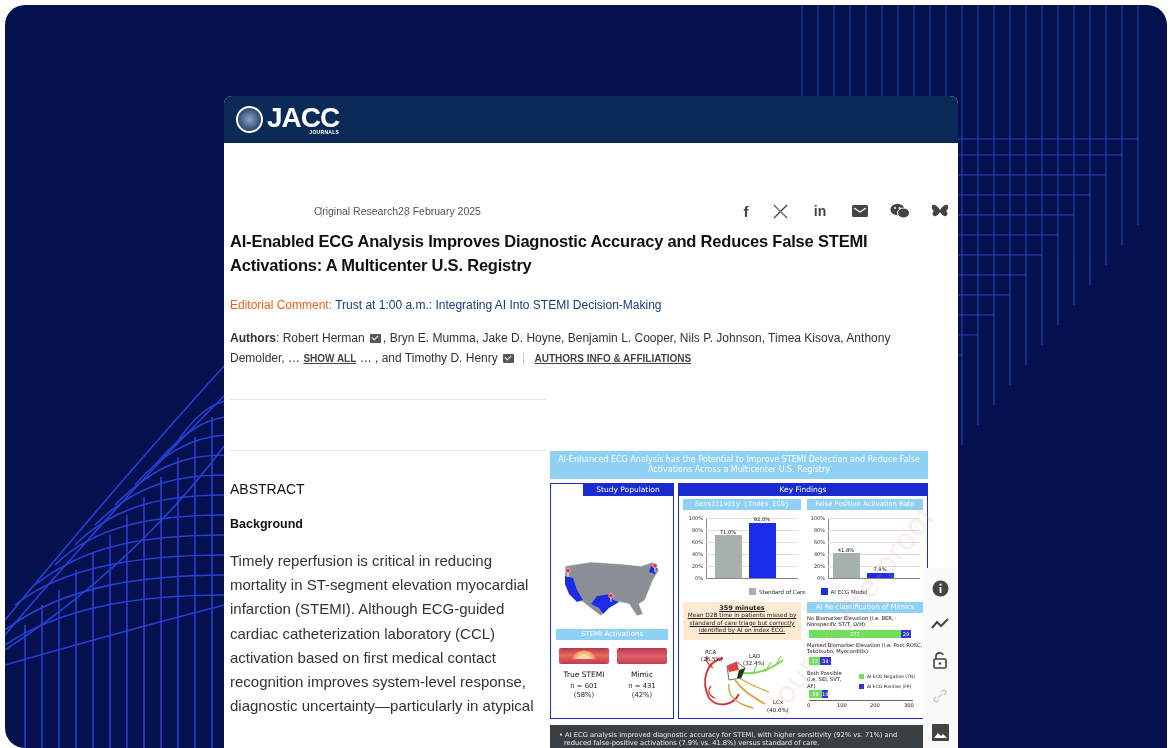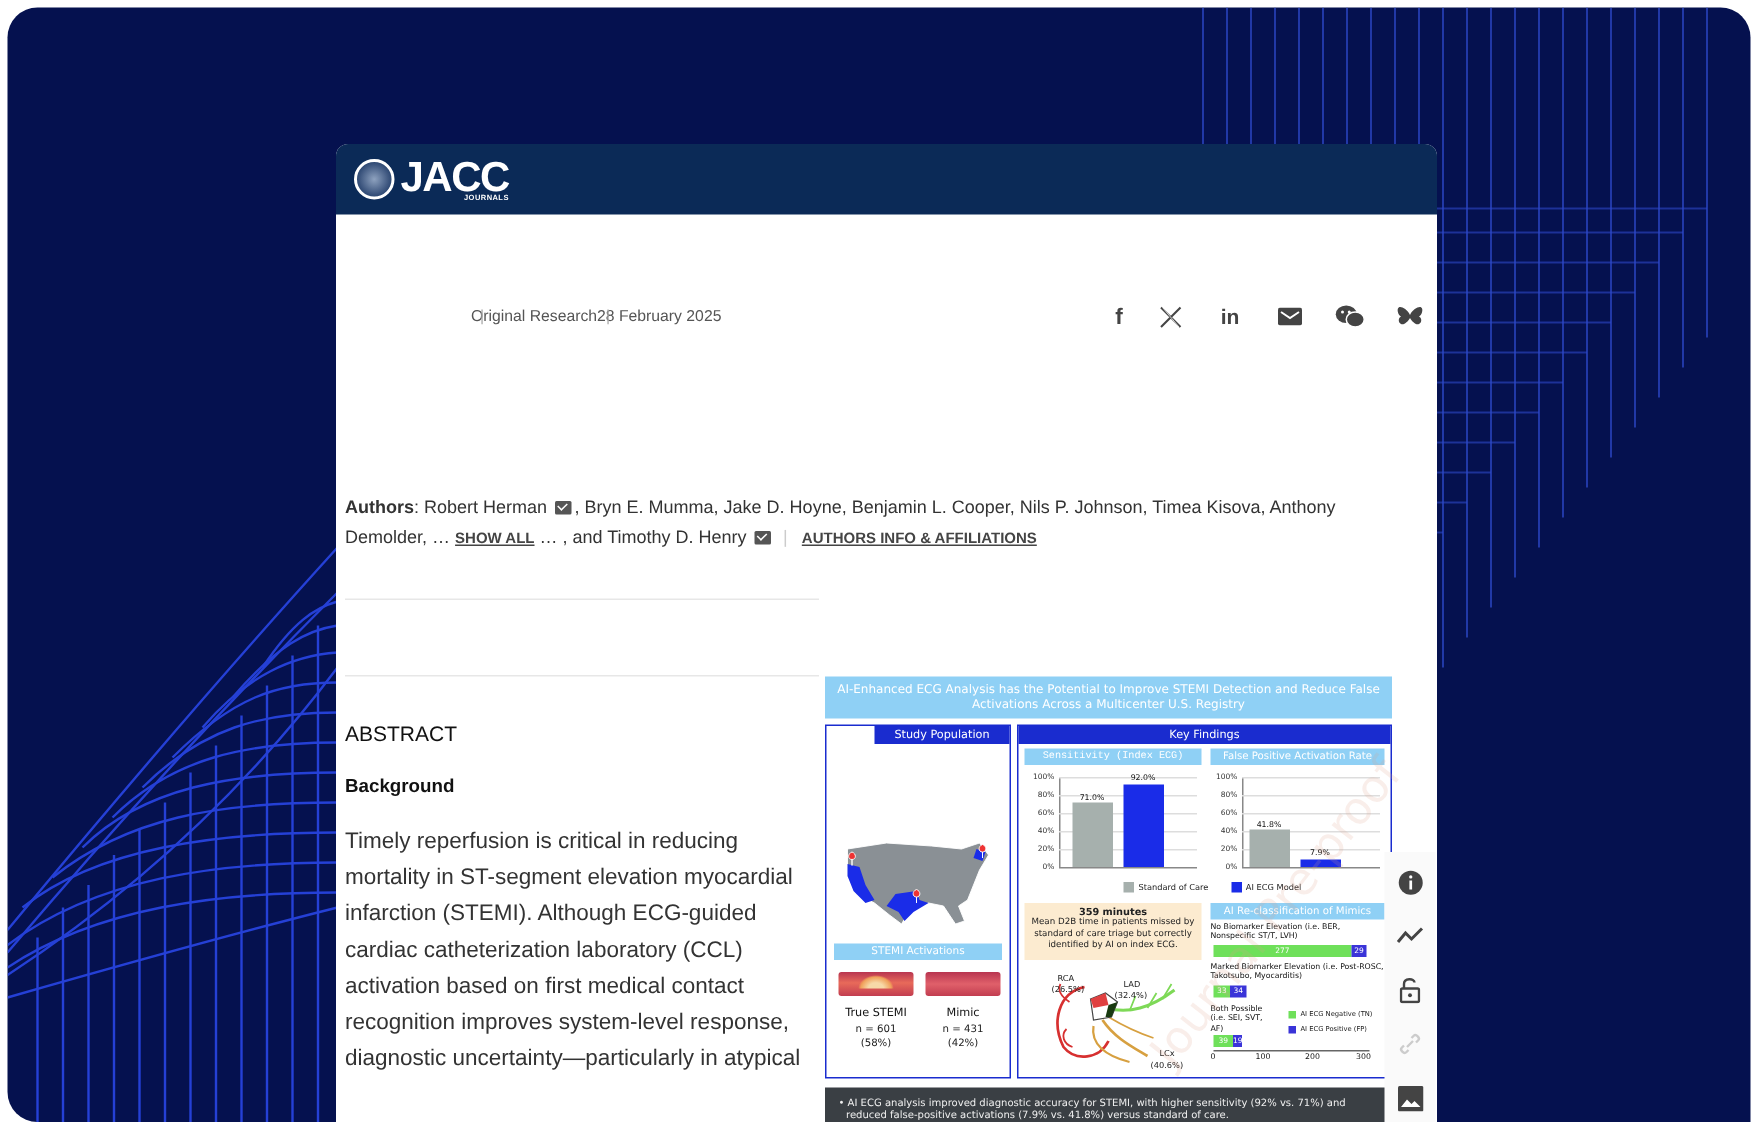--- a/index.html
+++ b/index.html
@@ -79,21 +79,21 @@
 
   .subh { position: absolute; height: 11px; background: #8fd0f5; color: #fff; font-size: 6.8px; text-align: center; line-height: 11px; }
   .chart { position: absolute; }
   .axis-lbl { position: absolute; font-size: 5px; color: #333; text-align: right; width: 18px; }
   .gline { position: absolute; height: 1px; background: #ddd; }
   .bar { position: absolute; bottom: 0; }
   .bar-val { position: absolute; font-size: 5.2px; color: #111; text-align: center; width: 28px; }
   .legend { position: absolute; font-size: 5.5px; color: #222; display: flex; align-items: center; gap: 3px; white-space: nowrap; }
   .sw { width: 7px; height: 7px; display: inline-block; }
 
-  .d2b { position: absolute; left: 4px; top: 118px; width: 118px; height: 38px; background: #fcebd0; font-size: 5.8px; text-align: center; line-height: 7.3px; color: #222; padding-top: 3px; }
+  .d2b { position: absolute; left: 4px; top: 118px; width: 118px; height: 38px; background: #fcebd0; font-size: 5.8px; text-align: center; line-height: 7.3px; color: #222; padding-top: 3px; text-decoration: underline; }
   .d2b b { font-size: 6.5px; display: block; }
   .heart { position: absolute; left: 4px; top: 158px; width: 118px; height: 74px; }
   .reclass { position: absolute; left: 128px; top: 118px; width: 116px; height: 114px; }
   .rc-lbl { position: absolute; left: 0; font-size: 5.2px; color: #111; line-height: 6.4px; }
   .rc-bar { position: absolute; height: 8px; font-size: 5px; color: #fff; text-align: center; line-height: 8px; }
 
   .summary { position: absolute; left: 0; top: 274px; width: 378px; height: 71px; background: #3a3f44; color: #eee; font-size: 6.7px; line-height: 8.3px; padding: 6px 8px 0 8px; }
   .summary div { margin-bottom: 2px; padding-left: 6px; text-indent: -5px; }
 
   .watermark { position: absolute; left: 176px; top: 140px; font-size: 30px; color: rgba(220,160,140,0.18); transform: rotate(-52deg); white-space: nowrap; pointer-events: none; }
@@ -221,21 +221,26 @@
             <circle cx="9.5" cy="5" r="1" fill="#fff"></circle>
           </svg>
       </div>
       <div class="ic">
         <svg width="18" height="15" viewBox="0 0 18 15">
             <path d="M9 6 C7 2 3 0 1.5 1 C0 2 1 6 3 7 C1 8 1 11 3 12 C5 13 8 10 9 8 C10 10 13 13 15 12 C17 11 17 8 15 7 C17 6 18 2 16.5 1 C15 0 11 2 9 6 Z" fill="#444"></path>
           </svg>
       </div>
     </div>
 
-
+    <h1 class="title">AI-Enabled ECG Analysis Improves Diagnostic Accuracy and Reduces False STEMI Activations: A Multicenter U.S. Registry</h1>
+
+    <div class="editorial">
+      <span class="lbl">Editorial Comment:</span>
+      <span class="lnk">Trust at 1:00 a.m.: Integrating AI Into STEMI Decision-Making</span>
+    </div>
 
     <div class="authors">
       <b>Authors</b>: <span>Robert Herman</span>
       <span class="mail"></span><span>, Bryn E. Mumma, Jake D. Hoyne, Benjamin L. Cooper, Nils P. Johnson, Timea Kisova, Anthony Demolder, …</span>
       <span class="caps">SHOW ALL</span>
       <span>… , and Timothy D. Henry</span>
       <span class="mail"></span><span class="vbar">|</span>
       <span class="caps">AUTHORS INFO &amp; AFFILIATIONS</span>
     </div>
 

